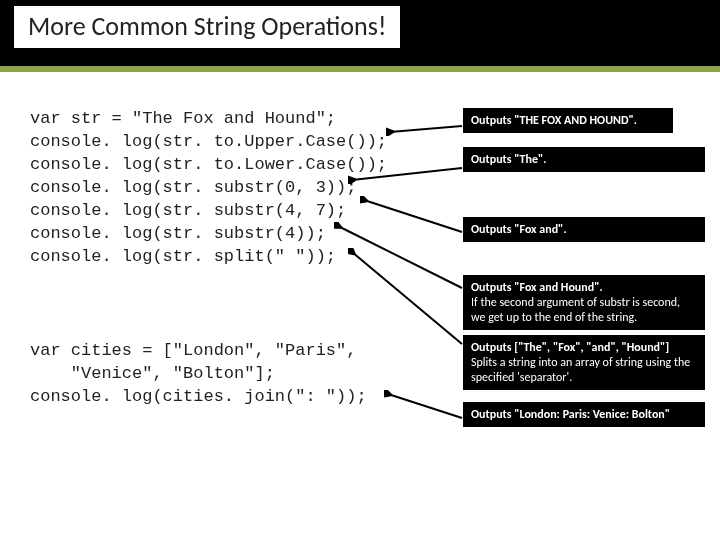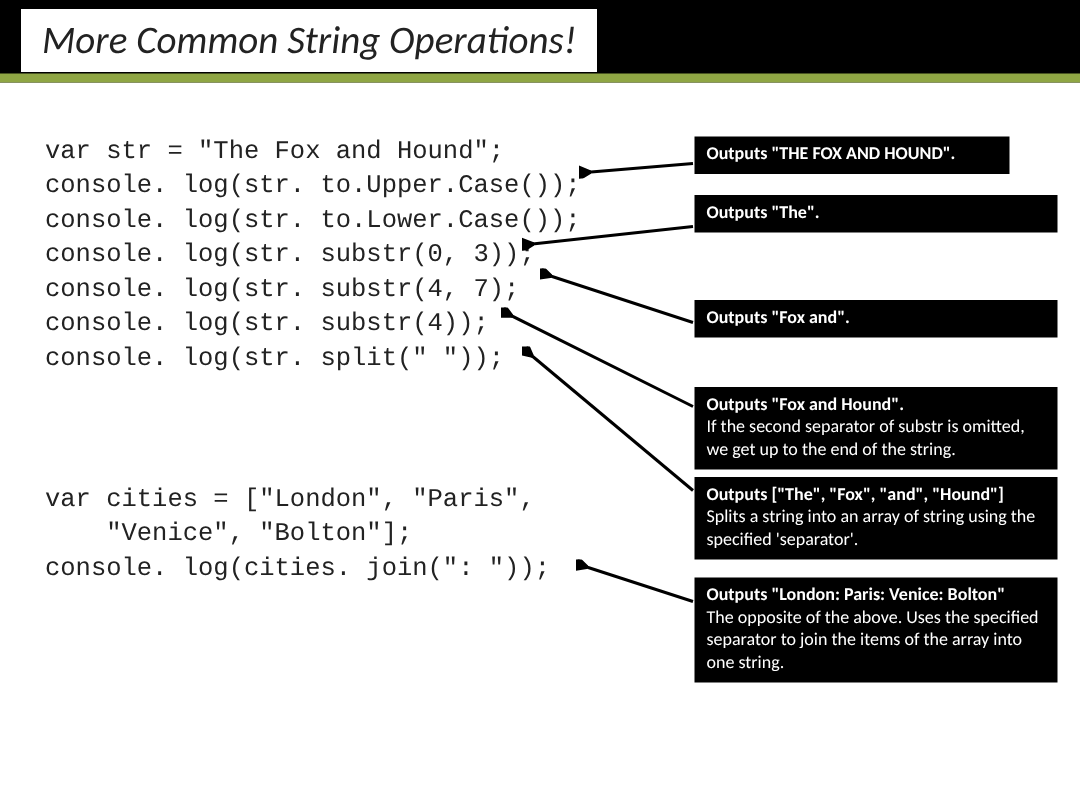--- a/index.html
+++ b/index.html
@@ -7,24 +7,23 @@
     width: 720px;
     height: 540px;
     background: #fff;
     font-family: Calibri, Arial, sans-serif;
     overflow: hidden;
     position: relative;
   }
   .title-bar {
     background: #000;
     width: 100%;
-    height: 55px;
+    height: 72px;
     border-bottom: 6px solid #8fa644;
     position: relative;
-    font-style: italic;
   }
   .title-text {
     background: #fff;
     position: absolute;
     left: 14px;
     top: 6px;
     padding: 4px 14px 6px 14px;
     font-size: 26px;
     font-weight: 400;
     color: #222;
@@ -99,31 +98,30 @@
   <div class="anno" style="left:463px; top:75px;">
     <div class="head">Outputs "The".</div>
   </div>
 
   <div class="anno" style="left:463px; top:145px;">
     <div class="head">Outputs "Fox and".</div>
   </div>
 
   <div class="anno" style="left:463px; top:203px;">
     <div class="head">Outputs "Fox and Hound".</div>
-    <div class="body">If the second separator of substr is omitted, we get up to the end of the string.</div>
+    <div class="body">If the second argument of substr is second, we get up to the end of the string.</div>
   </div>
 
   <div class="anno" style="left:463px; top:263px;">
     <div class="head">Outputs ["The", "Fox", "and", "Hound"]</div>
     <div class="body">Splits a string into an array of string using the specified 'separator'.</div>
   </div>
 
   <div class="anno" style="left:463px; top:330px;">
     <div class="head">Outputs "London: Paris: Venice: Bolton"</div>
-    <div class="body">The opposite of the above. Uses the specified separator to join the items of the array into one string.</div>
   </div>
 
   <svg class="arrow" style="left:386px; top:44px;" width="80" height="20">
     <defs>
         <marker id="ah" markerWidth="8" markerHeight="8" refX="2" refY="4" orient="auto">
           <path d="M8,0 L0,4 L8,8 Z" fill="#000"></path>
         </marker>
       </defs>
     <line x1="76" y1="10" x2="4" y2="16" stroke="#000" stroke-width="2" marker-end="url(#ah)"></line>
   </svg>

